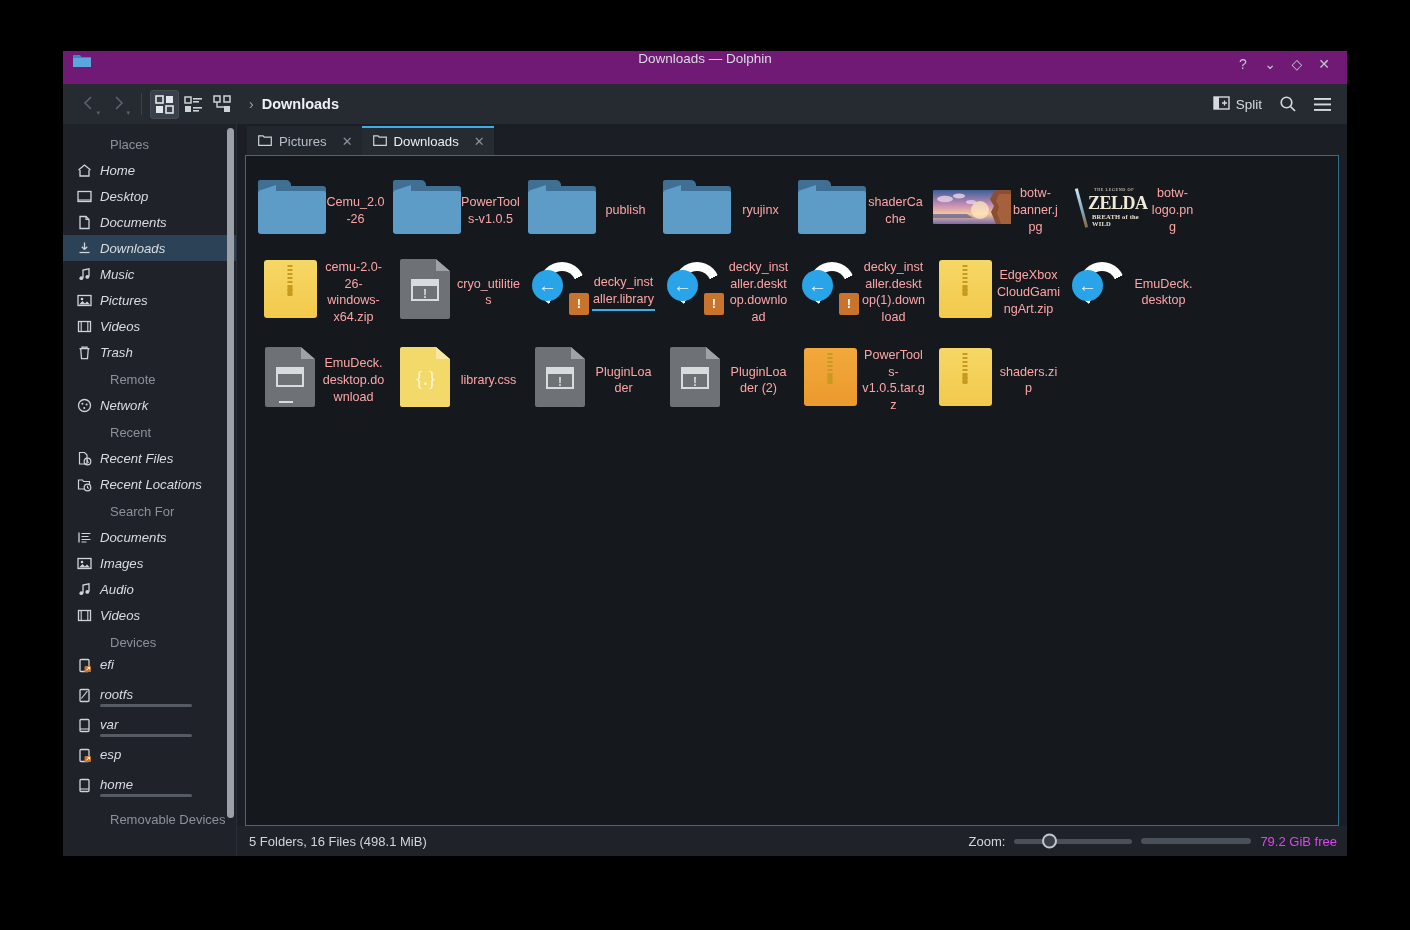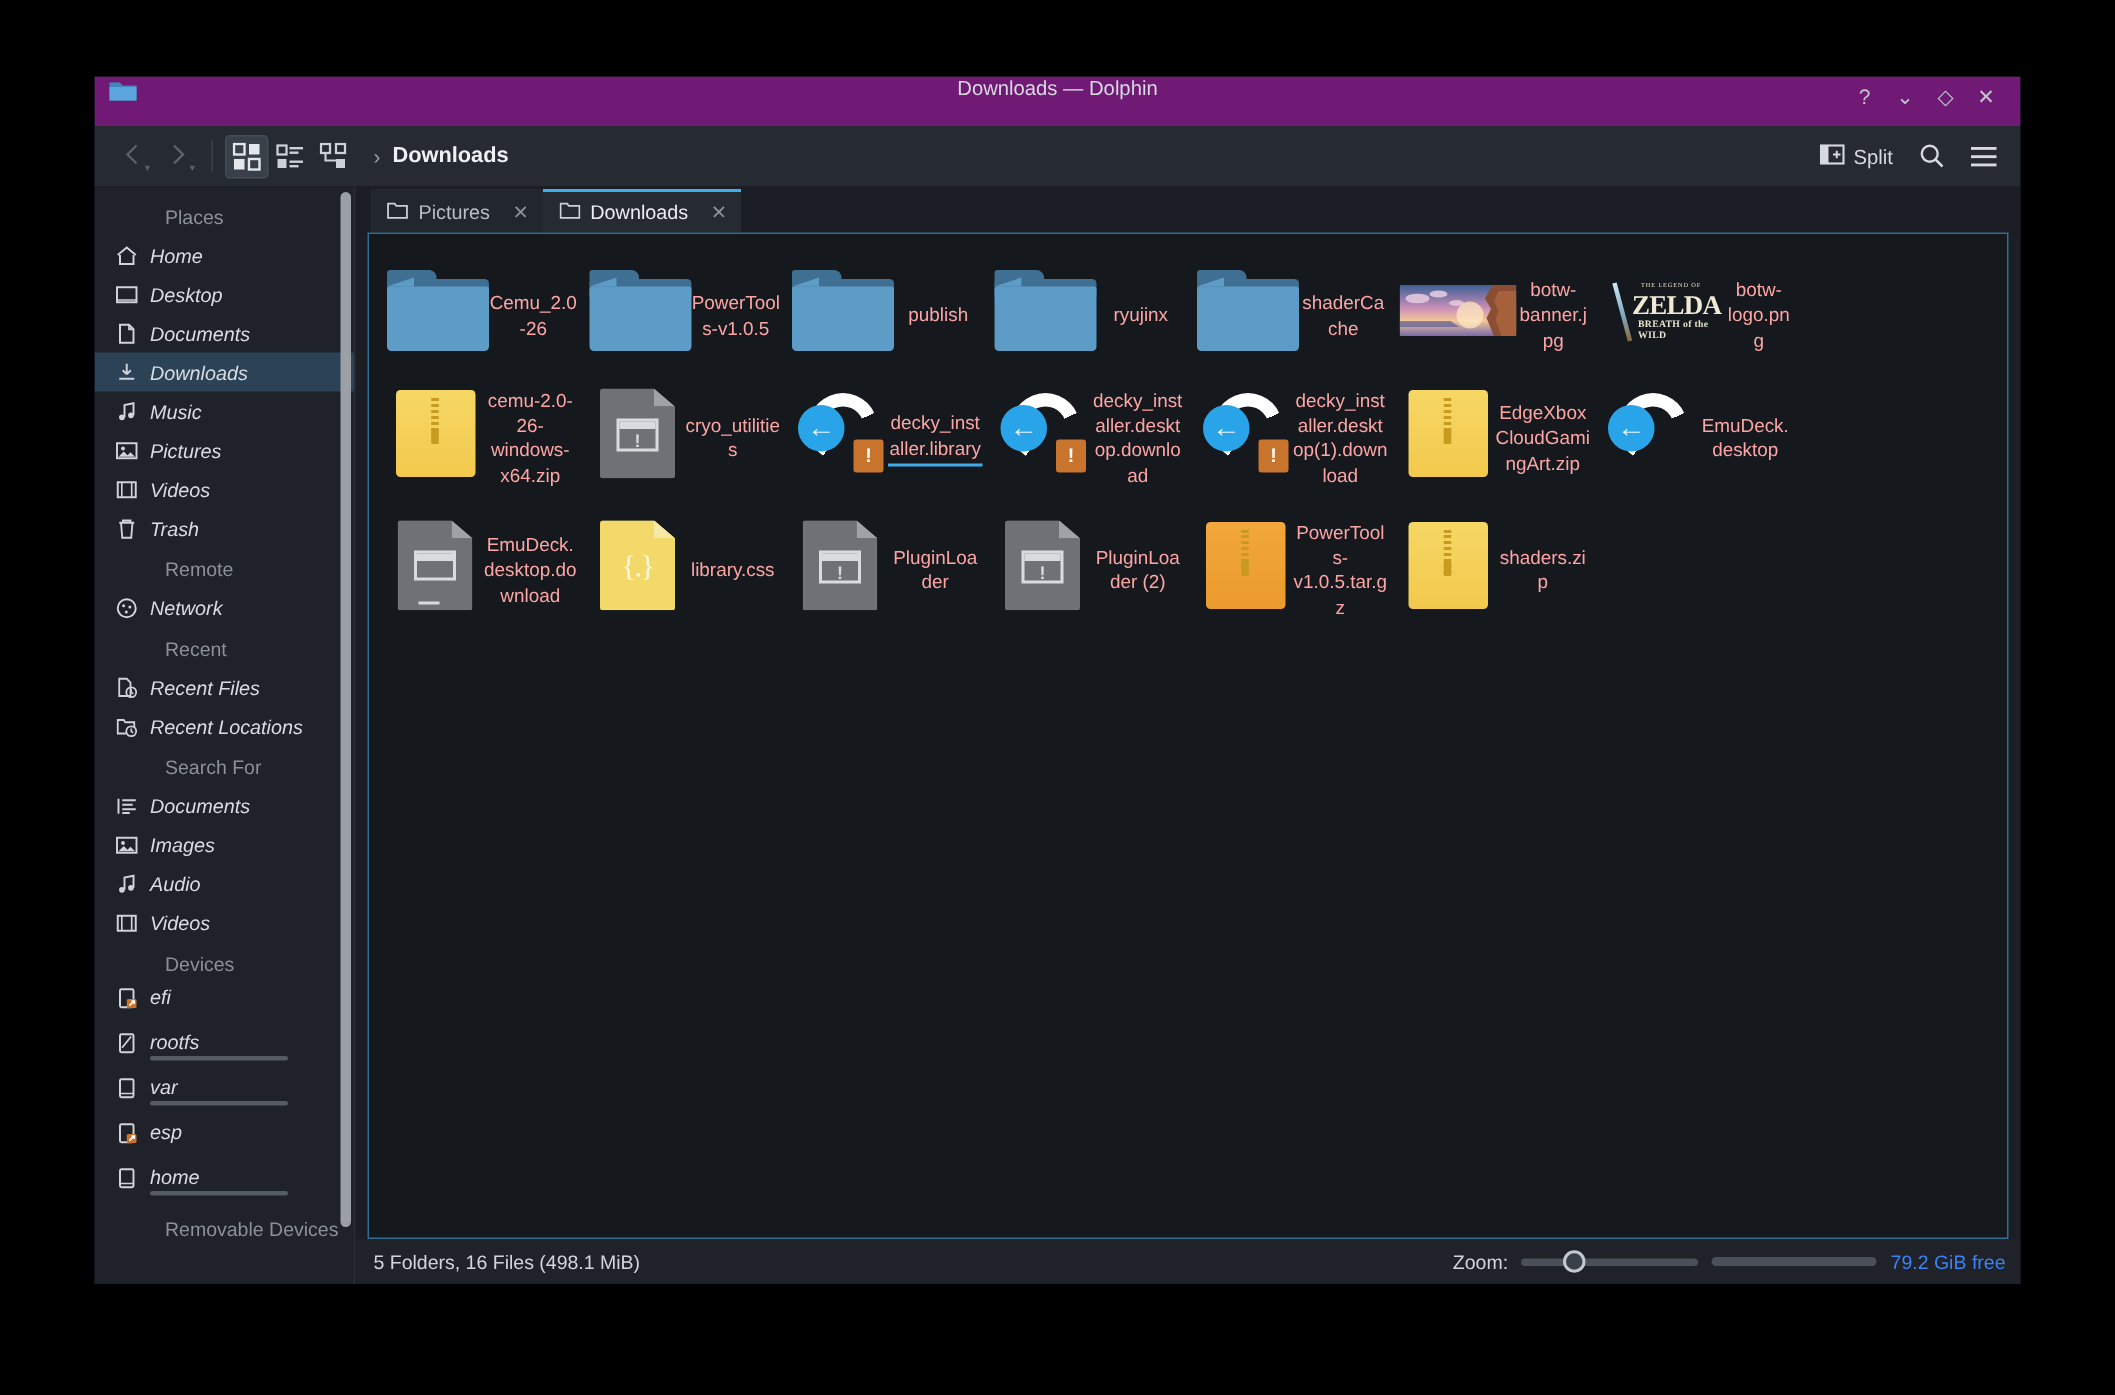--- a/index.html
+++ b/index.html
@@ -315,21 +315,21 @@
   .zoom-lbl { font-size: 13px; color: #d2d6dc; }
   .slider { width: 118px; height: 5px; background: #4a5059; border-radius: 3px; position: relative; }
   .slider .fill { height: 100%; width: 29%; background: #3daee9; border-radius: 3px 0 0 3px; }
   .slider .knob {
     position: absolute; left: 23%; top: 50%; transform: translateY(-50%);
     width: 15px; height: 15px; border-radius: 50%;
     background: #3a4049; border: 2px solid #c3c8ce;
   }
   .freebar { width: 110px; height: 6px; background: #4a5059; border-radius: 3px; overflow: hidden; }
   .freebar .fill { height: 100%; width: 80%; background: #3daee9; }
-  .free-lbl { font-size: 13px; color: #3b82f6; }
+  .free-lbl { font-size: 13px; color: #d946ef; }
 </style>
 </head>
 <body>
 
 <div id="window">
 
   <div id="titlebar">
     <span class="app-icon">
       <svg width="20" height="18" viewBox="0 0 20 18">
         <path d="M1 4h7l1.6 2H19v10H1z" fill="#3f87c0"></path>

